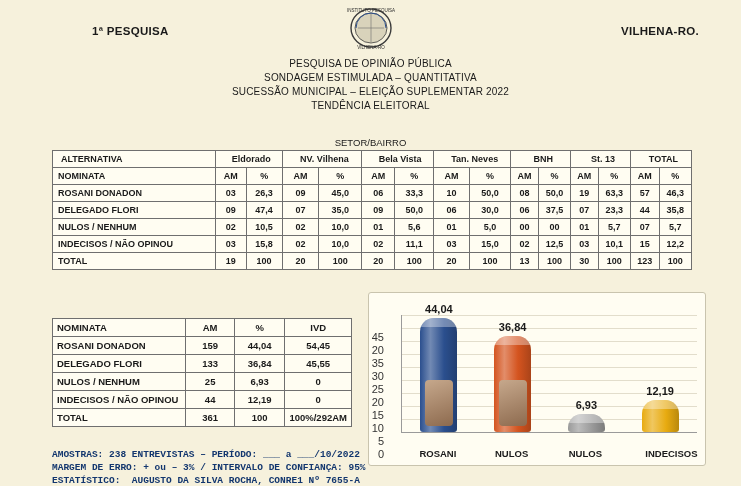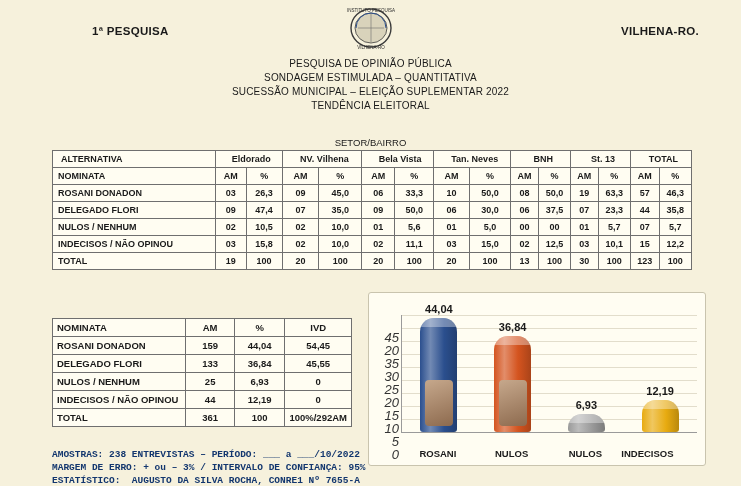--- a/index.html
+++ b/index.html
@@ -38,21 +38,21 @@
     border:1px solid #6f6f6f;height:17px;padding:0 4px;text-align:center;font-weight:bold;background:#fffdf2;
   }
   .resumo-table td.nom{text-align:left;}
   
   .notes{position:absolute;left:52px;top:448px;font-size:9.5px;font-weight:bold;line-height:13px;color:#12366e;}
   .notes div{white-space:pre;font-family:Liberation Mono, monospace;}
   
   .chart-box{position:absolute;left:368px;top:292px;width:336px;height:172px;background:#fffdf2;border:1px solid #c9c4ae;border-radius:3px;}
   .chart-inner{position:absolute;left:0;top:0;right:0;bottom:0;}
   .y-axis{position:absolute;left:10px;top:22px;width:20px;height:118px;}
-  .y-axis span{position:absolute;right:0;font-size:13px;transform:translateY(-50%);color:#333;font-style:italic;}
+  .y-axis span{position:absolute;right:15px;font-size:11px;transform:translateY(-50%);color:#333;}
   .plot{position:absolute;left:32px;right:8px;top:22px;bottom:32px;border-left:1px solid #9a9a9a;border-bottom:1px solid #9a9a9a;}
   .gridline{position:absolute;left:0;right:0;height:1px;background:#e2ddcb;}
   .bar{position:absolute;bottom:0;border-radius:14px 14px 3px 3px;overflow:hidden;}
   .bar .face{position:absolute;left:50%;transform:translateX(-50%);bottom:6px;width:76%;height:46px;border-radius:4px;}
   .bar-lbl{position:absolute;font-size:11px;font-weight:bold;text-align:center;}
   .cat-lbl{position:absolute;bottom:6px;font-size:9.5px;font-weight:bold;text-align:center;}
   .cap{position:absolute;top:0;left:0;right:0;height:9px;border-radius:12px 12px 0 0;background:rgba(255,255,255,.35);}
 </style>
 </head>
 <body>
@@ -285,17 +285,17 @@
           </div>
           <div class="bar-lbl" style="left: 165.938px; width: 36.875px; top: 83.982px;">6,93</div>
           <div class="bar" style="left: 239.688px; width: 36.875px; height: 31.694px; background: linear-gradient(to right, rgb(232, 171, 16) 0%, rgba(255, 255, 255, 0.333) 28%, rgb(232, 171, 16) 65%, rgba(0, 0, 0, 0.2) 100%) rgb(232, 171, 16);">
             <div class="cap"></div>
           </div>
           <div class="bar-lbl" style="left: 239.688px; width: 36.875px; top: 70.306px;">12,19</div>
         </div>
     <div class="cat-lbl" style="left: 42.4375px; width: 52.875px;">ROSANI</div>
         <div class="cat-lbl" style="left: 116.188px; width: 52.875px;">NULOS</div>
         <div class="cat-lbl" style="left: 189.938px; width: 52.875px;">NULOS</div>
-        <div class="cat-lbl" style="left: 252px; width: 52.875px; margin-top: 12px;">INDECISOS</div>
+        <div class="cat-lbl" style="left: 276px; width: 52.875px; margin-top: 12px;">INDECISOS</div>
       </div>
   </div>
 
 </div>
 
 </body></html>

